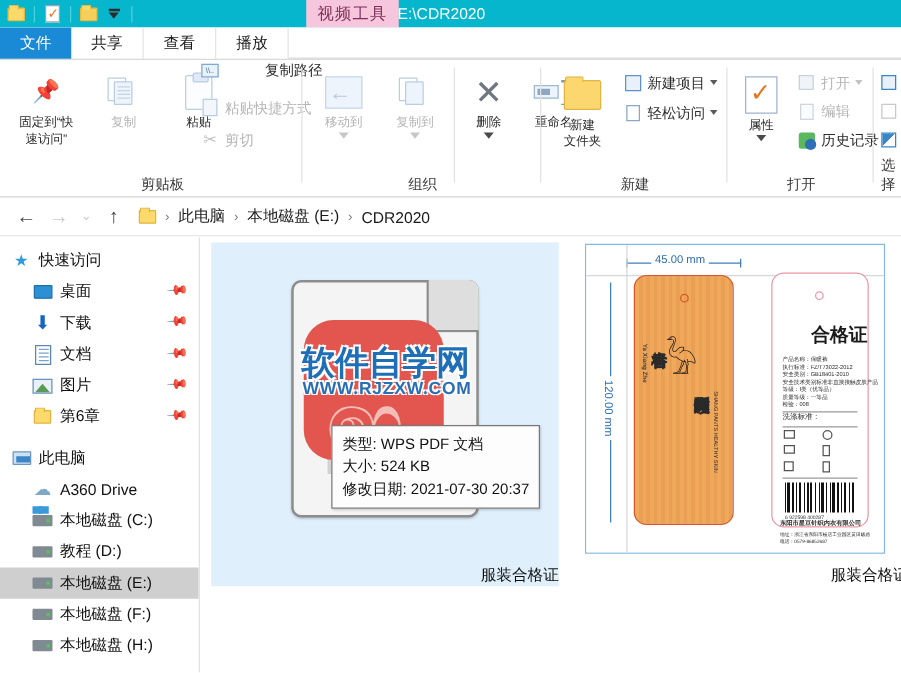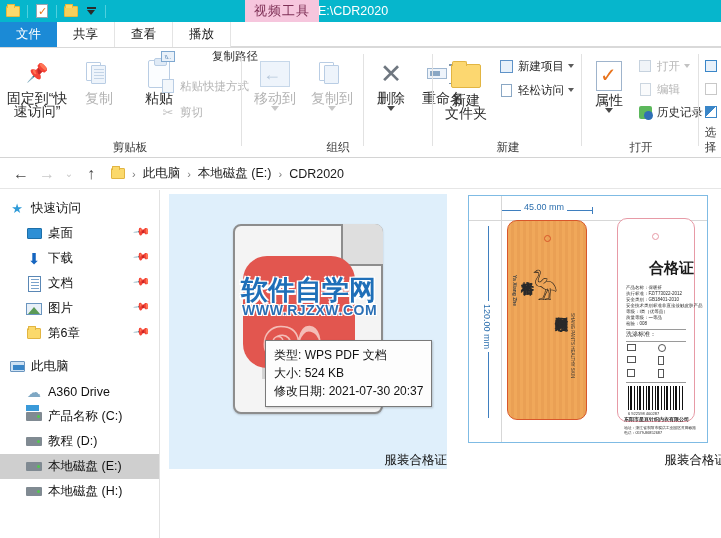--- a/index.html
+++ b/index.html
@@ -72,21 +72,21 @@
     background:#ffffff; border-bottom:1px solid #d4d4d4;
   }
   .rgroup { position:absolute; top:0; height:109px; }
   .rgroup .glabel {
     position:absolute; bottom:2px; left:0; width:100%;
     text-align:center; font-size:11.5px; color:#3a3a3a;
   }
   .gdiv { position:absolute; top:6px; width:1px; height:92px; background:#e2e2e2; }
 
   .bigbtn { position:absolute; text-align:center; width:58px; }
-  .bigbtn .lbl { font-size:14px; line-height:13px; color:#2b2b2b; display:block; margin-top:2px; }
+  .bigbtn .lbl { font-size:10px; line-height:13px; color:#2b2b2b; display:block; margin-top:2px; }
   .bigbtn.dim .lbl { color:#b3b3b3; }
   .ico { height:32px; display:flex; align-items:center; justify-content:center; }
 
   .smallrow { position:absolute; display:flex; align-items:center; gap:4px; font-size:11.5px; color:#2b2b2b; white-space:nowrap; }
   .smallrow.dim { color:#b5b5b5; }
   .smico { width:16px; height:16px; display:flex; align-items:center; justify-content:center; flex:0 0 16px; }
   .caret { width:0;height:0;border-left:3.5px solid transparent;border-right:3.5px solid transparent;border-top:4px solid #5b5b5b; }
   .caret.dim { border-top-color:#c2c2c2; }
   .caret-c { width:0;height:0;border-left:4px solid transparent;border-right:4px solid transparent;border-top:5px solid #4a4a4a; margin:1px auto 0; }
   .caret-c.dim { border-top-color:#c7c7c7; }
@@ -531,37 +531,43 @@
       <span class="sico">
           <span class="a360">☁</span>
         </span>
       <span class="slabel">A360 Drive</span>
     </div>
 
     <div class="sitem indent1">
       <span class="sico">
           <span class="drvC"></span>
         </span>
-      <span class="slabel">产品名称 (C:)</span>
+      <span class="slabel">本地磁盘 (C:)</span>
     </div>
 
     <div class="sitem indent1">
       <span class="sico">
           <span class="drv"></span>
         </span>
       <span class="slabel">教程 (D:)</span>
     </div>
 
     <div class="sitem indent1 selected">
       <span class="sico">
           <span class="drv"></span>
         </span>
       <span class="slabel">本地磁盘 (E:)</span>
     </div>
 
+    <div class="sitem indent1">
+      <span class="sico">
+          <span class="drv"></span>
+        </span>
+      <span class="slabel">本地磁盘 (F:)</span>
+    </div>
 
     <div class="sitem indent1">
       <span class="sico">
           <span class="drv"></span>
         </span>
       <span class="slabel">本地磁盘 (H:)</span>
     </div>
   </div>
 
   <div class="content">

